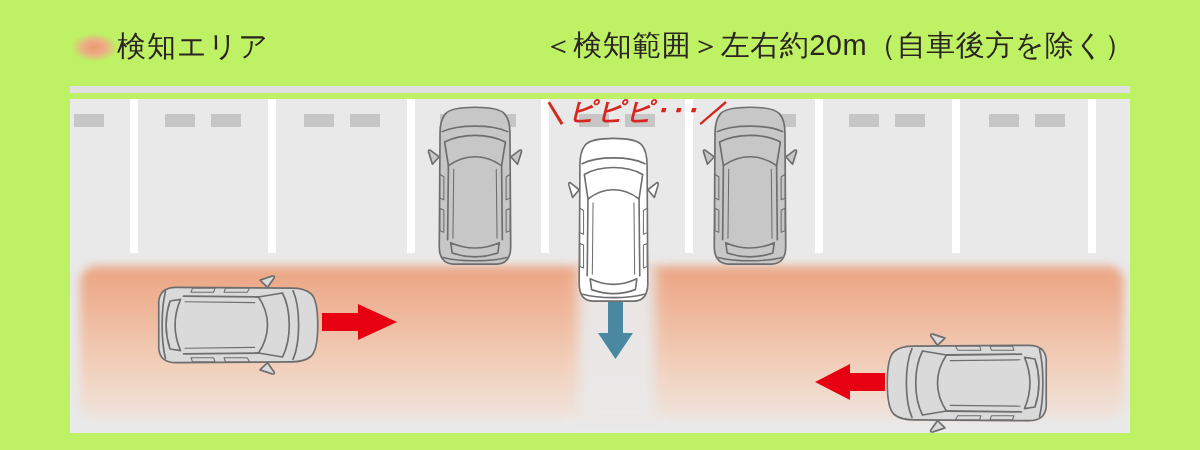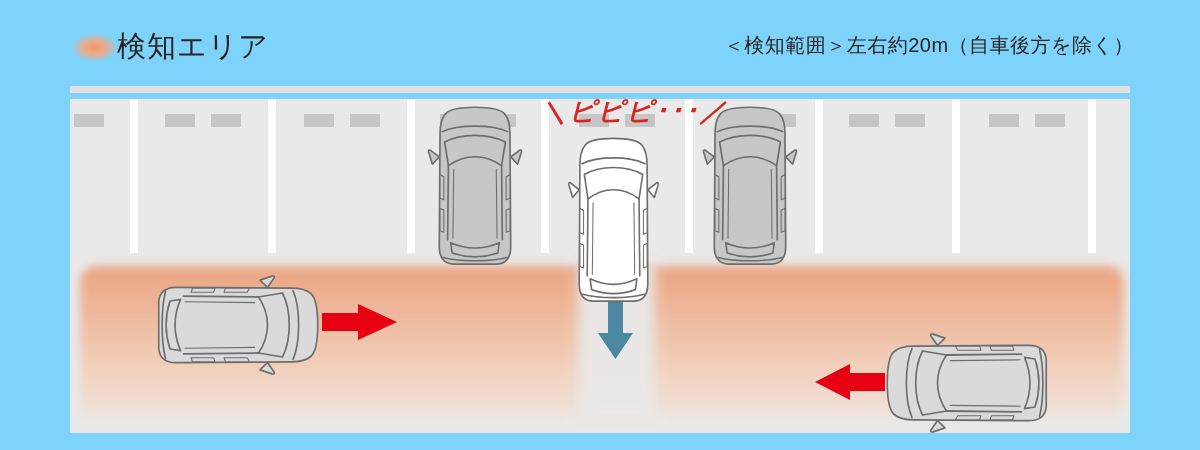--- a/index.html
+++ b/index.html
@@ -1,29 +1,29 @@
 <!DOCTYPE html>
 <html><head>
 <meta charset="utf-8">
 <style>
   html,body{margin:0;padding:0;background:#ffffff;}
   .stage{
-    position:relative;width:1200px;height:450px;background:#7dd3fc;overflow:hidden;
+    position:relative;width:1200px;height:450px;background:#bef264;overflow:hidden;
     font-family:"Liberation Sans","DejaVu Sans",sans-serif;
   }
   .legend-swatch{
     position:absolute;left:71px;top:33px;width:47px;height:29px;
     background:radial-gradient(closest-side,#ec9b70 0%,#eeab87 45%,rgba(250,226,211,0) 100%);
   }
   .legend-label{
     position:absolute;left:117px;top:30px;font-size:29px;line-height:32px;
     color:#2b2421;font-weight:500;letter-spacing:1px;white-space:nowrap;
   }
   .range-note{
-    position:absolute;right:66px;top:29px;font-size:20px;line-height:32px;
+    position:absolute;right:66px;top:29px;font-size:29px;line-height:32px;
     color:#2b2421;font-weight:500;letter-spacing:0.5px;white-space:nowrap;
   }
   .scene{position:absolute;left:70px;top:86px;width:1060px;height:347px;}
   .alert-text{
     position:absolute;left:541px;top:94px;font-size:26px;font-weight:700;
     color:#d7261f;letter-spacing:2px;white-space:nowrap;font-style:italic;
   }
   .divider{fill:#ffffff;}
   .dash{fill:#c6c6c6;}
   .car-detail{fill:none;}

